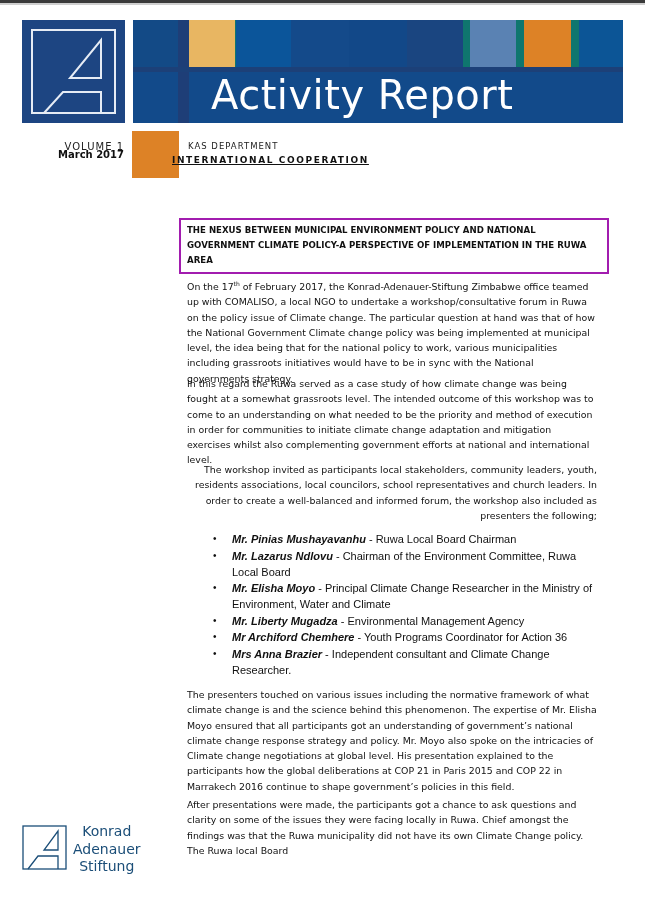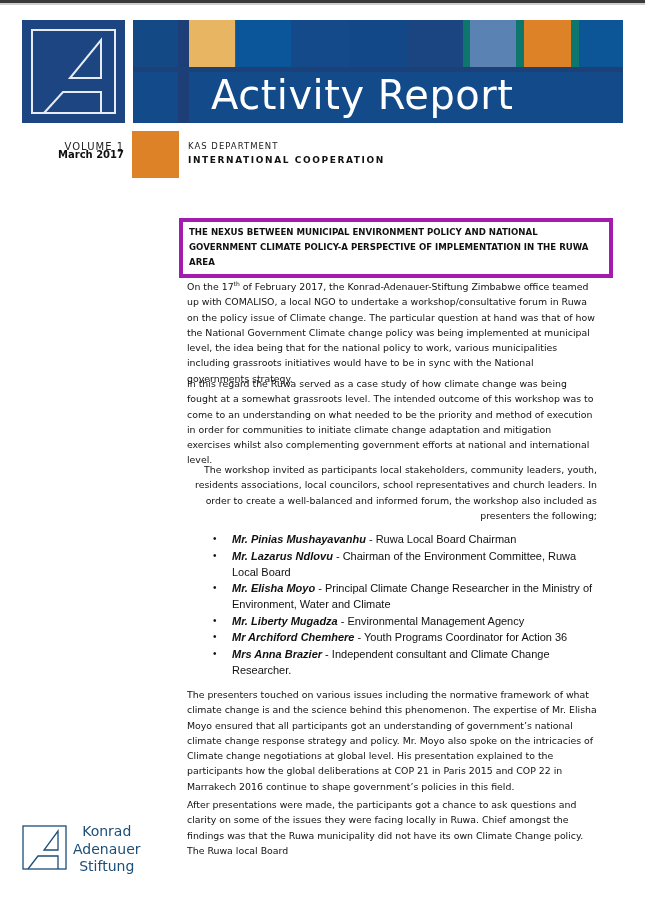--- a/index.html
+++ b/index.html
@@ -23,26 +23,26 @@
     position: absolute; left: 78px; top: 52px;
     font-family: "DejaVu Sans", sans-serif; font-size: 40px; color: #ffffff;
     letter-spacing: 0.5px; line-height: 46px; white-space: nowrap;
   }
 
   
   .volume { position: absolute; left: 50px; top: 141px; width: 74px; text-align: right; font-size: 10px; letter-spacing: 1px; color: #222; }
   .date { position: absolute; left: 40px; top: 149px; width: 84px; text-align: right; font-size: 10px; font-weight: bold; color: #111; }
   .orange-square { position: absolute; left: 132px; top: 131px; width: 47px; height: 47px; background: #dd8226; }
   .dept { position: absolute; left: 188px; top: 141px; font-size: 8.5px; letter-spacing: 1px; color: #222; }
-  .division { position: absolute; left: 188px; top: 155px; font-size: 9px; letter-spacing: 1.6px; font-weight: bold; color: #111; }
+  .division { position: absolute; left: 172px; top: 155px; font-size: 9px; letter-spacing: 1.6px; font-weight: bold; color: #111; text-decoration: underline; }
 
   
   .heading-box {
     position: absolute; left: 179px; top: 218px; width: 414px;
-    border: 4px solid #a21caf; padding: 3px 6px 4px 6px;
+    border: 2px solid #a21caf; padding: 3px 6px 4px 6px;
     font-size: 8.6px; font-weight: bold; line-height: 15px; color: #111;
   }
 
   .para {
     position: absolute; left: 187px; width: 410px;
     font-size: 9.4px; line-height: 15.3px; color: #111;
   }
   .para sup { font-size: 6px; vertical-align: 4px; line-height: 0; }
 
   .bullets { position: absolute; left: 210px; top: 531px; width: 390px; margin: 0; padding: 0; list-style: none; }

